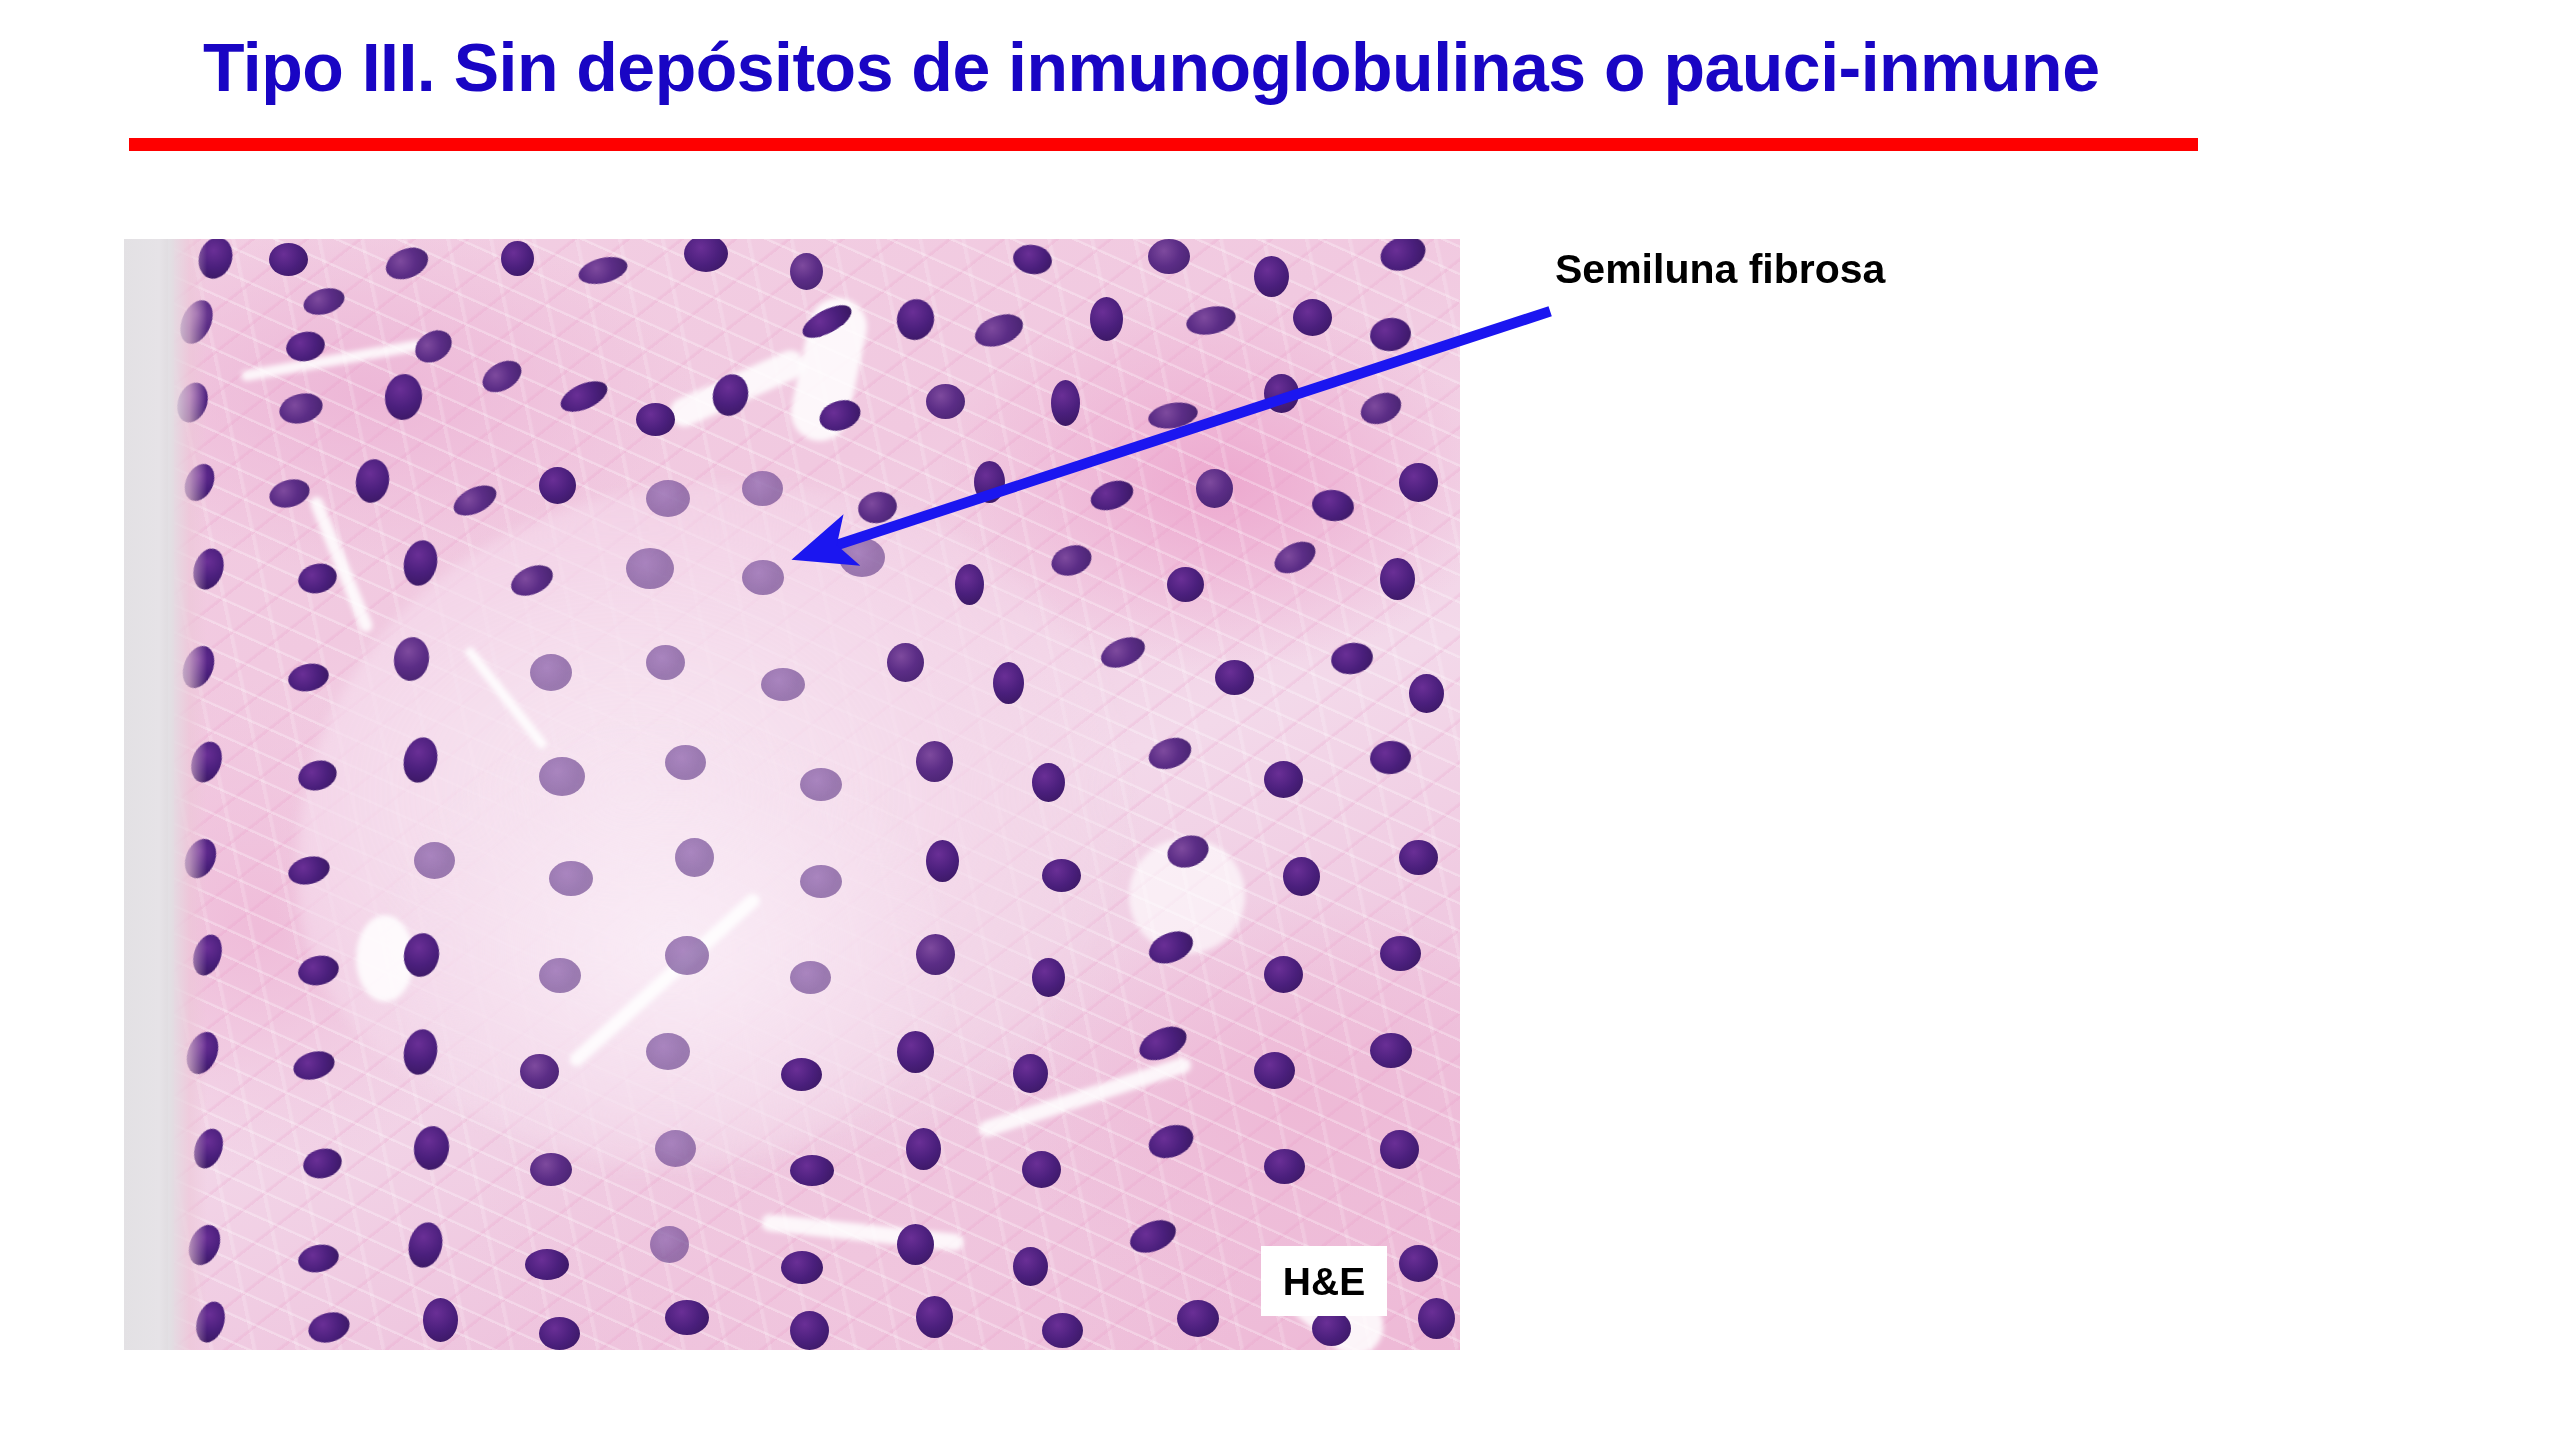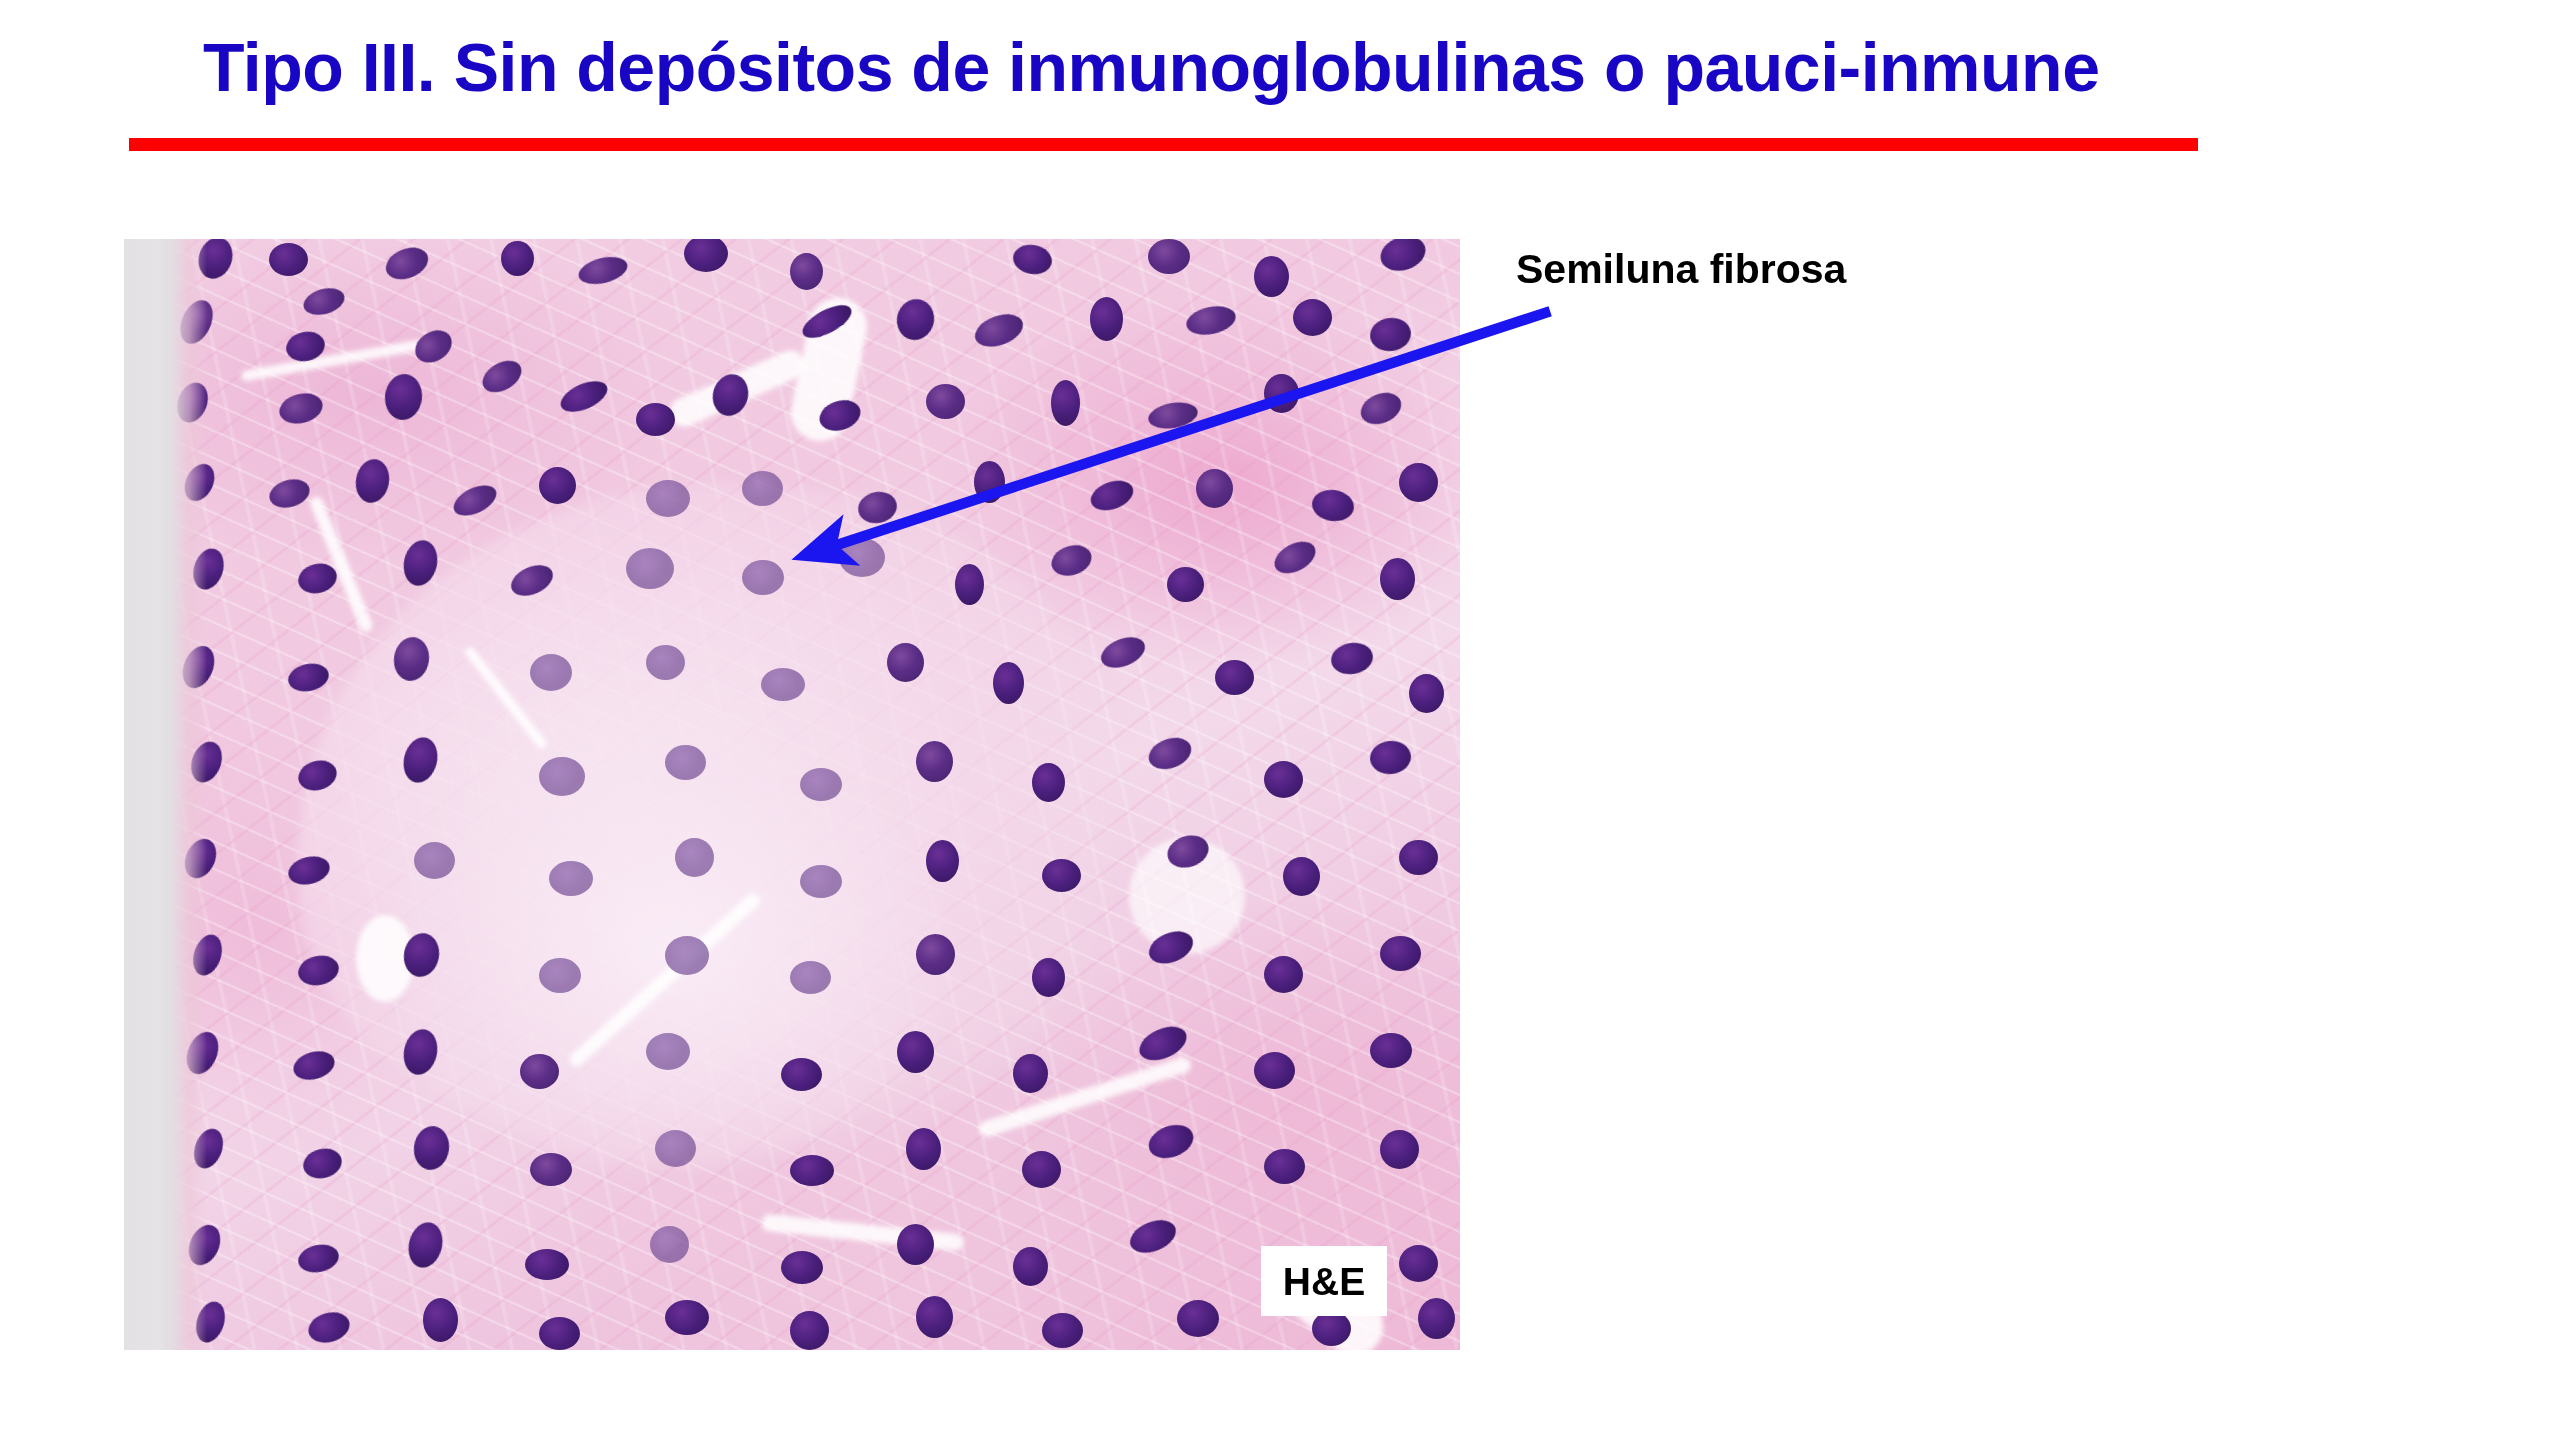--- a/index.html
+++ b/index.html
@@ -153,21 +153,21 @@
     font-family: "Liberation Sans", sans-serif;
     font-weight: bold;
     font-size: 39px;
     color: #000000;
     line-height: 1;
   }
 
   
   #annotation-label {
     position: absolute;
-    left: 1516px;
+    left: 1555px;
     top: 245px;
     font-family: "Liberation Sans", sans-serif;
     font-weight: bold;
     font-size: 41px;
     line-height: 48px;
     color: #000000;
     white-space: nowrap;
   }
 
   #annotation-arrow {

